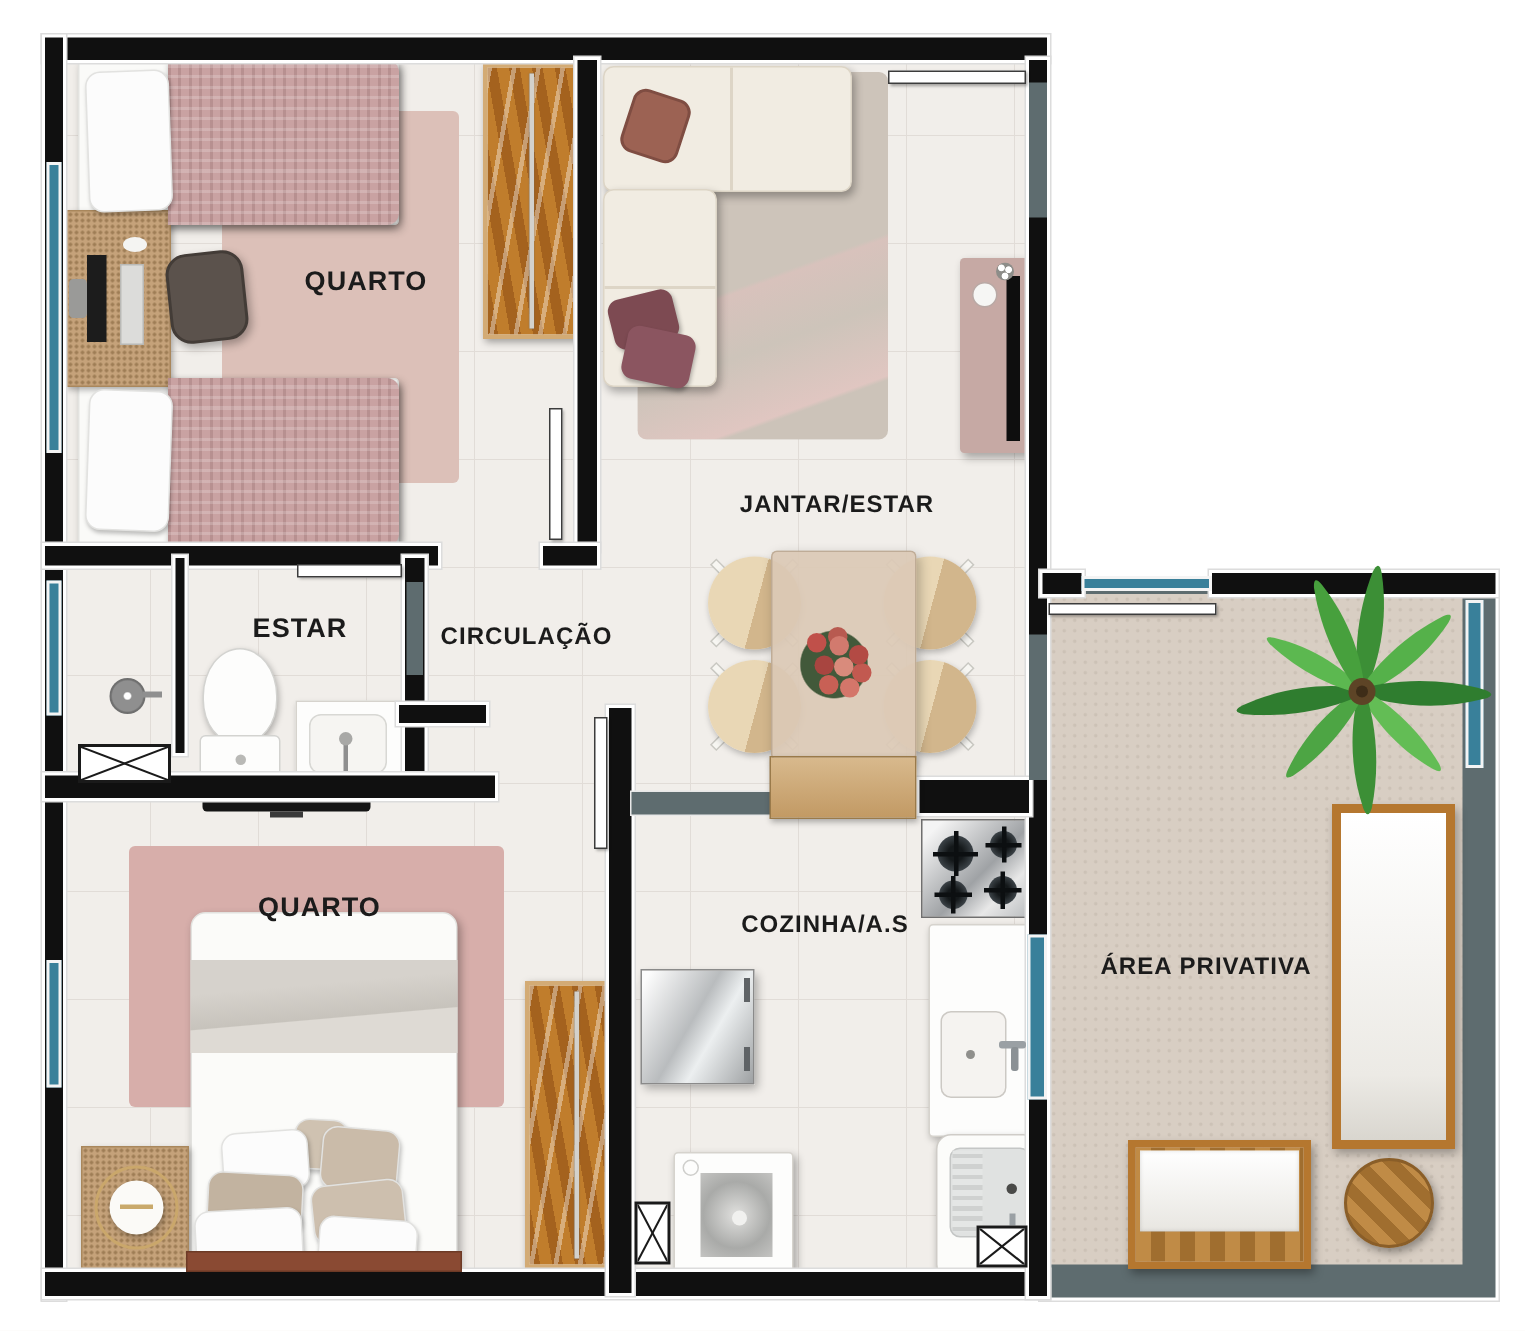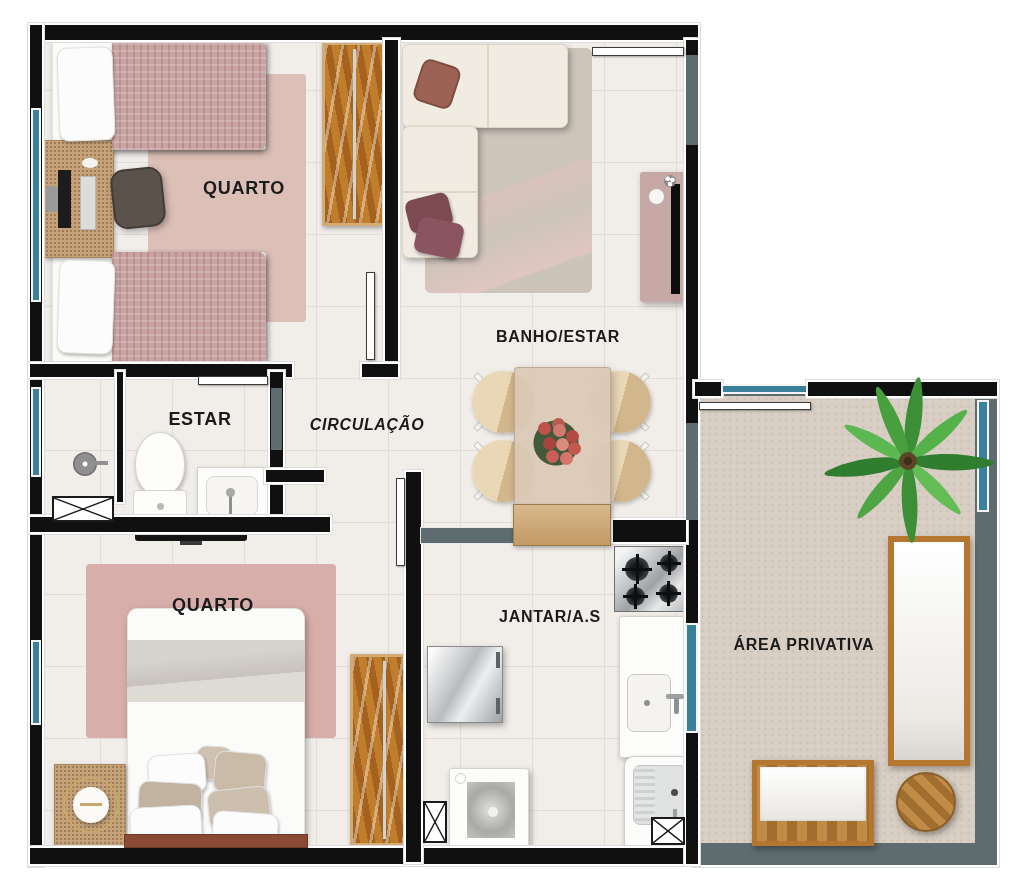--- a/index.html
+++ b/index.html
@@ -149,41 +149,41 @@
       <span class="leg lg2"></span>
       <span class="seat"></span>
     </div>
   <div class="abs" style="left:514px;top:367px;width:97px;height:140px;background:rgba(219,201,182,.93);border:1px solid rgba(160,140,115,.5);border-radius:4px;box-shadow:2px 3px 8px rgba(0,0,0,.25);z-index:4;"></div>
   <div class="abs" style="left:528px;top:414px;width:56px;height:58px;z-index:5;
        background:radial-gradient(circle at 50% 50%,#42593a 0 22px,transparent 23px);border-radius:50%;">
     <span style="position:absolute;left:10px;top:8px;width:13px;height:13px;border-radius:50%;background:#c0504a;
        box-shadow:15px 2px 0 #d27a6e,28px 8px 0 #b34a44,5px 15px 0 #a84540,18px 16px 0 #d98b7c,30px 20px 0 #c25950,8px 28px 0 #c86055,22px 30px 0 #d4766a,14px -4px 0 #b85a50;"></span>
   </div>
   <div class="abs" style="left:513px;top:504px;width:98px;height:42px;background:linear-gradient(180deg,#d8b98d,#c29a64);border:1px solid #9a7a4a;z-index:6;box-shadow:1px 2px 4px rgba(0,0,0,.3);"></div>
-  <div class="abs room-label" style="left:558px;top:337px;">BANHO/ESTAR</div>
+  <div class="abs room-label" style="left:558px;top:337px;">JANTAR/ESTAR</div>
 
   <div class="abs" style="left:73px;top:452px;width:24px;height:24px;border-radius:50%;background:radial-gradient(circle,#fff 2px,#8f8f8f 3px 10px,#6f6f6f 11px);z-index:3;"></div>
   <div class="abs" style="left:95px;top:461px;width:13px;height:4px;background:#8f8f8f;z-index:3;"></div>
   <div class="abs xbox" style="left:52px;top:496px;width:62px;height:26px;">
     <svg viewBox="0 0 62 26" preserveAspectRatio="none">
         <line x1="0" y1="0" x2="62" y2="26" stroke="#1a1a1a" stroke-width="1.6"></line>
         <line x1="62" y1="0" x2="0" y2="26" stroke="#1a1a1a" stroke-width="1.6"></line>
       </svg>
   </div>
   <div class="abs" style="left:135px;top:432px;width:50px;height:64px;background:#fdfdfc;border:1px solid #d3d3d0;border-radius:50% 50% 46% 46%;box-shadow:1px 2px 4px rgba(0,0,0,.28);z-index:3;"></div>
   <div class="abs" style="left:133px;top:490px;width:54px;height:32px;background:#fdfdfc;border:1px solid #d3d3d0;border-radius:4px;z-index:4;">
     <span style="position:absolute;left:50%;top:50%;width:7px;height:7px;margin:-3px;border-radius:50%;background:#b9b9b6;display:block;"></span>
     </div>
   <div class="abs white-goods" style="left:197px;top:467px;width:74px;height:54px;box-shadow:1px 2px 4px rgba(0,0,0,.25);"></div>
   <div class="abs" style="left:206px;top:476px;width:52px;height:40px;background:#f6f5f2;border:1px solid #d8d8d4;border-radius:8px;z-index:4;"></div>
   <div class="abs" style="left:229px;top:492px;width:3px;height:22px;background:#8f8f8f;z-index:5;"></div>
   <div class="abs" style="left:226px;top:488px;width:9px;height:9px;border-radius:50%;background:#a8a8a6;z-index:5;"></div>
   <div class="abs room-label lg" style="left:200px;top:419px;">ESTAR</div>
 
-  <div class="abs room-label" style="left:367px;top:425px;font-style:italic;">CIRCULAÇÃO</div>
+  <div class="abs room-label" style="left:351px;top:425px;">CIRCULAÇÃO</div>
 
   <div class="abs" style="left:135px;top:531px;width:112px;height:10px;background:#151515;border-radius:3px;z-index:4;"></div>
   <div class="abs" style="left:180px;top:541px;width:22px;height:4px;background:#3a3a3a;z-index:4;"></div>
   <div class="abs rug" style="left:86px;top:564px;width:250px;height:174px;background:#d7aeaa;"></div>
   <div class="abs shadow" style="left:127px;top:608px;width:178px;height:240px;background:#fbfbf9;border:1px solid #e2e2df;border-radius:10px 10px 3px 3px;z-index:3;"></div>
   <div class="abs" style="left:127px;top:640px;width:178px;height:62px;
        background:linear-gradient(175deg,#d6d2cc 30%,#c7c3bc 60%,#dedad4 61%);z-index:4;"></div>
   <div class="abs pillow" style="left:196px;top:746px;width:36px;height:34px;background:#cfc2b1;transform:rotate(3deg);"></div>
   <div class="abs pillow" style="left:148px;top:754px;width:58px;height:40px;transform:rotate(-4deg);"></div>
   <div class="abs pillow" style="left:214px;top:752px;width:52px;height:42px;background:#cabba9;transform:rotate(5deg);"></div>
@@ -234,21 +234,21 @@
         <line x1="0" y1="0" x2="24" y2="42" stroke="#1a1a1a" stroke-width="1.6"></line>
         <line x1="24" y1="0" x2="0" y2="42" stroke="#1a1a1a" stroke-width="1.6"></line>
       </svg>
   </div>
   <div class="abs xbox" style="left:651px;top:817px;width:34px;height:28px;">
     <svg viewBox="0 0 34 28" preserveAspectRatio="none">
         <line x1="0" y1="0" x2="34" y2="28" stroke="#1a1a1a" stroke-width="1.6"></line>
         <line x1="34" y1="0" x2="0" y2="28" stroke="#1a1a1a" stroke-width="1.6"></line>
       </svg>
   </div>
-  <div class="abs room-label" style="left:550px;top:617px;">JANTAR/A.S</div>
+  <div class="abs room-label" style="left:550px;top:617px;">COZINHA/A.S</div>
 
   <div class="abs lounger shadow" style="left:888px;top:536px;width:82px;height:230px;"></div>
   <div class="abs" style="left:752px;top:760px;width:122px;height:86px;border:5px solid #b5772f;background:repeating-linear-gradient(90deg,#c08b46 0 10px,#a06e2f 10px 20px);z-index:3;box-shadow:2px 3px 6px rgba(0,0,0,.35);box-sizing:border-box;">
     <span style="position:absolute;left:3px;top:2px;width:106px;height:54px;background:linear-gradient(180deg,#fff,#e8e6e1);display:block;box-shadow:inset 0 0 3px rgba(0,0,0,.15);"></span>
   </div>
   <div class="abs" style="left:896px;top:772px;width:60px;height:60px;border-radius:50%;
        background:repeating-linear-gradient(45deg,#c08b46 0 8px,#a06e2f 8px 16px);border:2px solid #8a5e28;z-index:3;box-shadow:2px 3px 6px rgba(0,0,0,.35);"></div>
   <div class="abs" style="left:818px;top:368px;width:180px;height:186px;z-index:9;">
     <svg width="180" height="186" viewBox="-90 -93 180 186">
       <g>

